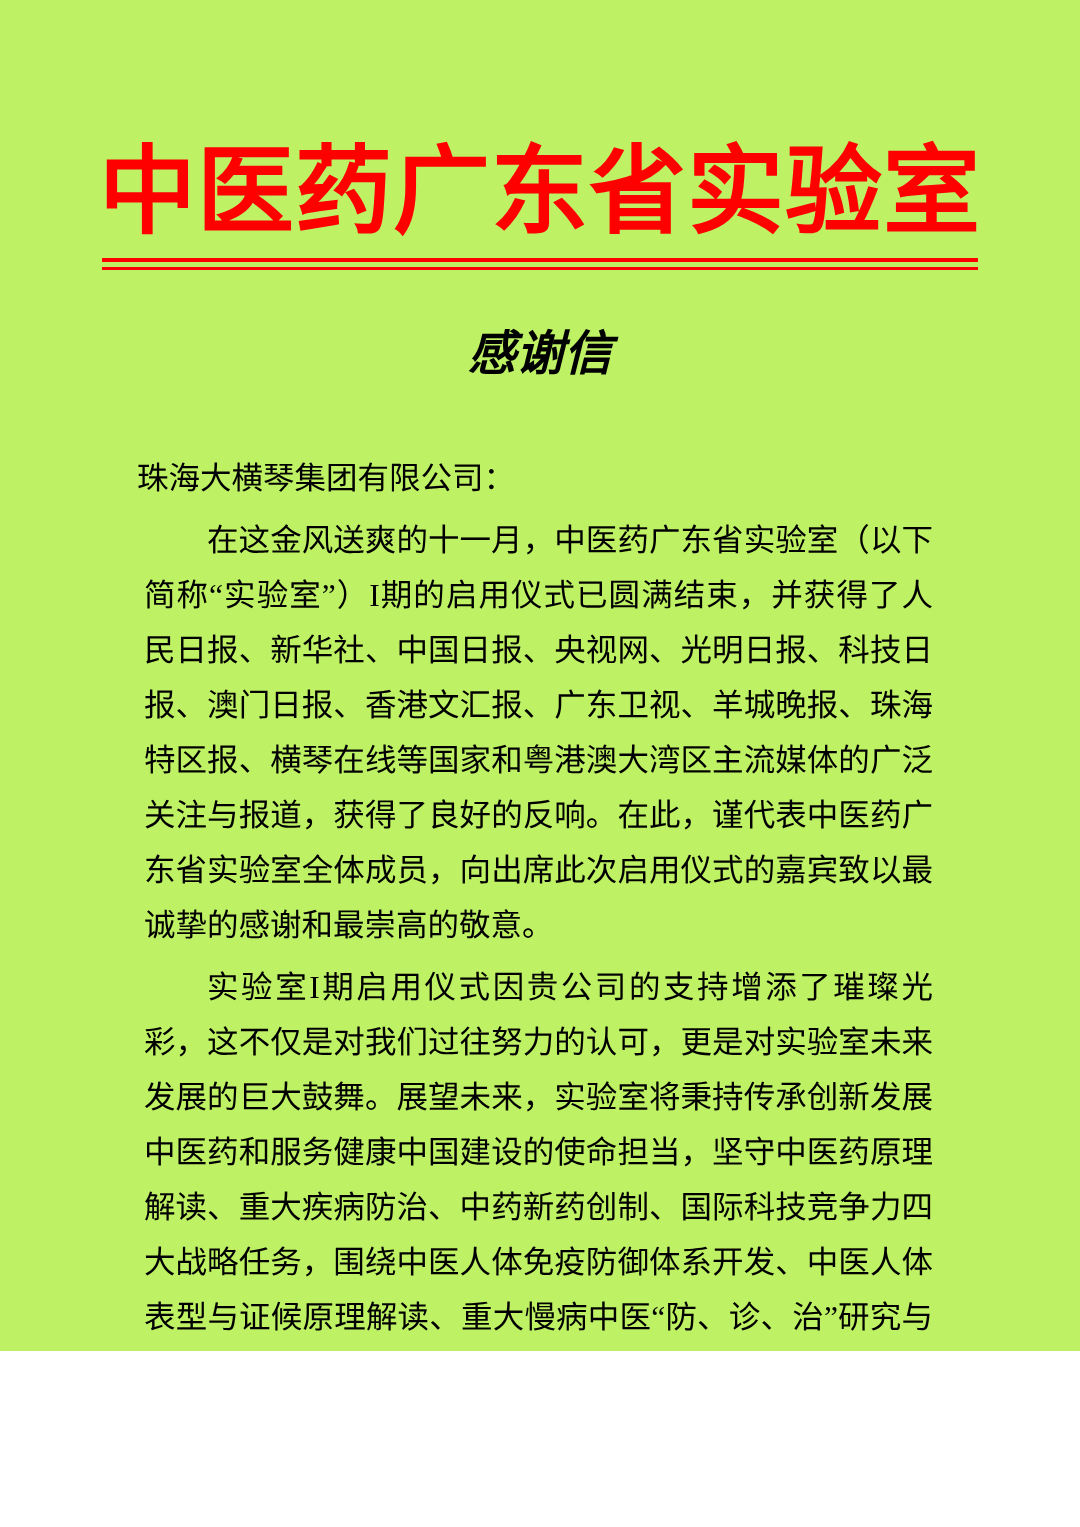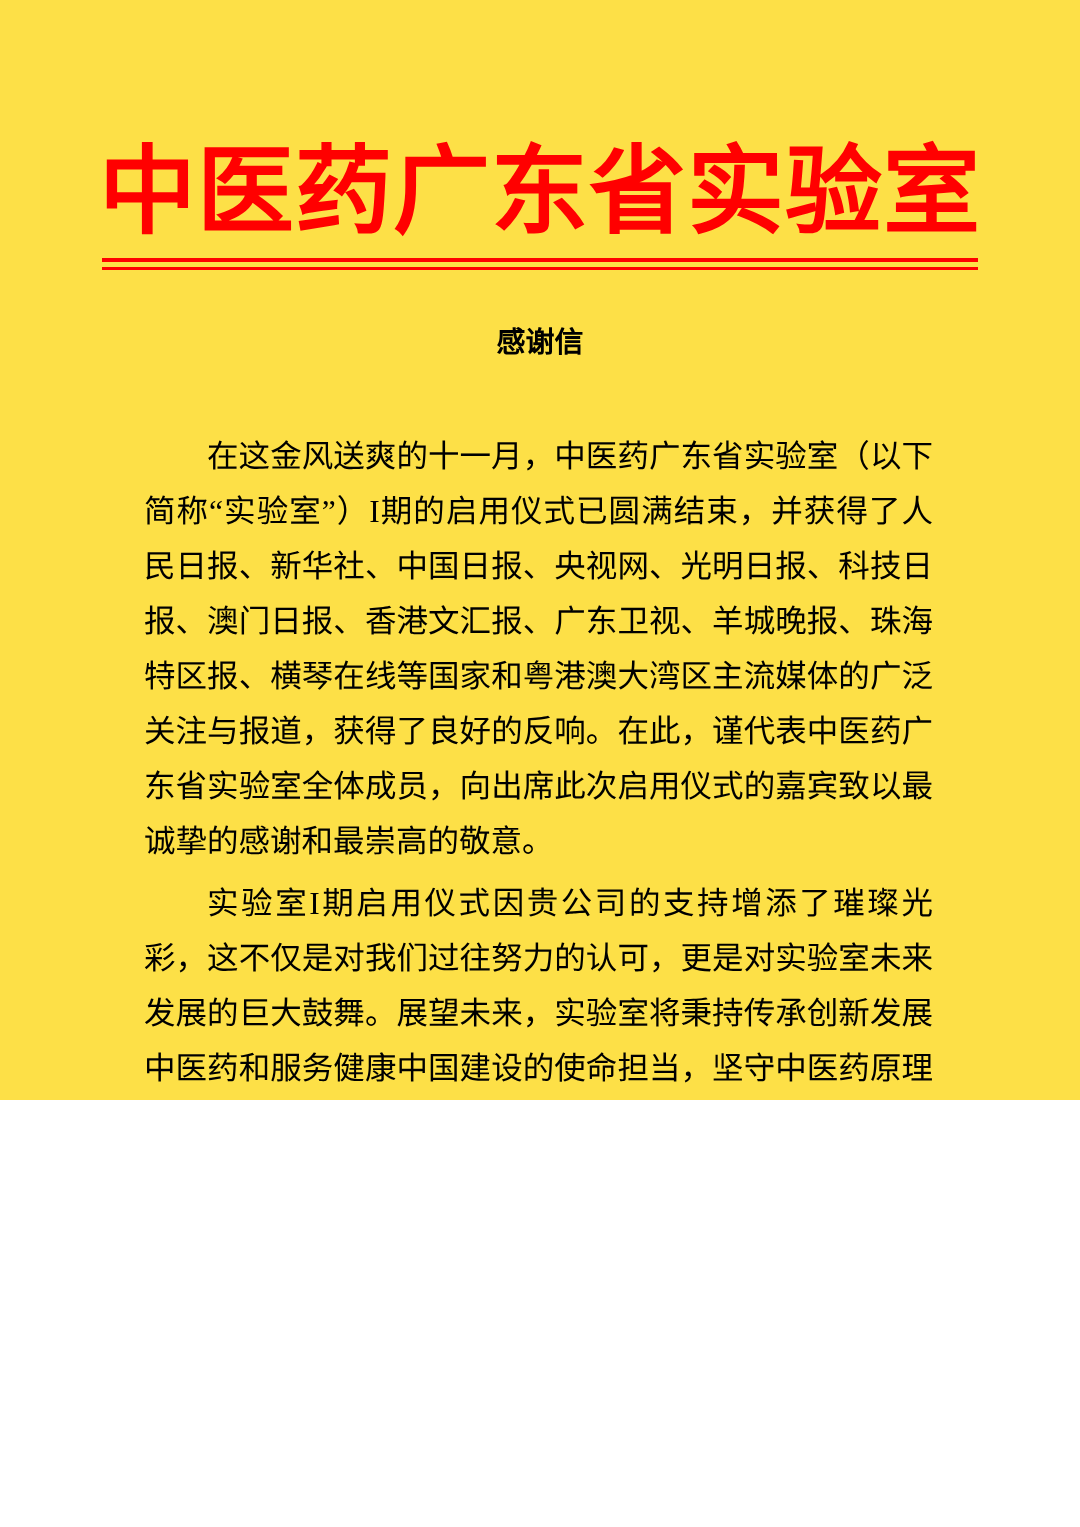--- a/index.html
+++ b/index.html
@@ -1,22 +1,22 @@
 <!DOCTYPE html>
 <html lang="zh-CN"><head>
 <meta charset="utf-8">
 <style>
   * { margin: 0; padding: 0; box-sizing: border-box; }
   html, body { background: #ffffff; }
   .page {
     position: relative;
     width: 1080px;
-    height: 1100px;
+    height: 1351px;
     margin: 0 auto;
-    background: #fde047;
+    background: #bef264;
     font-family: "Liberation Serif", "DejaVu Serif", serif;
     color: #000000;
     overflow: hidden;
   }
   .letterhead {
     padding-top: 141px;
     text-align: center;
   }
   .org-name {
     display: inline-block;
@@ -40,24 +40,25 @@
     position: absolute;
     top: 1399px;
     left: 102px;
     width: 876px;
   }
   .rule-foot .line-a { height: 2px; }
   .rule-foot .line-b { height: 5px; margin-top: 4px; }
   .doc-title {
     margin-top: 56px;
     text-align: center;
-    font-size: 29px;
+    font-size: 48px;
     font-weight: bold;
     line-height: 1.15;
     color: #000000;
+    font-style: italic;
   }
   .letter-body {
     margin: 70px 140px 0 137px;
     font-size: 31.5px;
     line-height: 55px;
     text-align: justify;
     text-justify: inter-ideograph;
   }
   .salutation { text-indent: 0; }
   .letter-body p { text-indent: 2em; margin: 7px; }
@@ -72,20 +73,21 @@
   </div>
 
   <div class="rule rule-head">
     <div class="rule-line line-a"></div>
     <div class="rule-line line-b"></div>
   </div>
 
   <div class="doc-title">感谢信</div>
 
   <div class="letter-body">
+    <div class="salutation">珠海大横琴集团有限公司：</div>
     <p>在这金风送爽的十一月，中医药广东省实验室（以下简称“实验室”）I期的启用仪式已圆满结束，并获得了人民日报、新华社、中国日报、央视网、光明日报、科技日报、澳门日报、香港文汇报、广东卫视、羊城晚报、珠海特区报、横琴在线等国家和粤港澳大湾区主流媒体的广泛关注与报道，获得了良好的反响。在此，谨代表中医药广东省实验室全体成员，向出席此次启用仪式的嘉宾致以最诚挚的感谢和最崇高的敬意。</p>
     <p>实验室I期启用仪式因贵公司的支持增添了璀璨光彩，这不仅是对我们过往努力的认可，更是对实验室未来发展的巨大鼓舞。展望未来，实验室将秉持传承创新发展中医药和服务健康中国建设的使命担当，坚守中医药原理解读、重大疾病防治、中药新药创制、国际科技竞争力四大战略任务，围绕中医人体免疫防御体系开发、中医人体表型与证候原理解读、重大慢病中医“防、诊、治”研究与技术开发、中医现代诊疗装备开发、新型药物创新五大方向布局重点攻关任务，通过跨学科、大协作、高强度支持，培育中医药新质生产力，使之成为中医药科技创新的发生器、高</p>
   </div>
 
   <div class="rule-foot">
     <div class="rule-line line-a"></div>
     <div class="rule-line line-b"></div>
   </div>
 
 </div>

